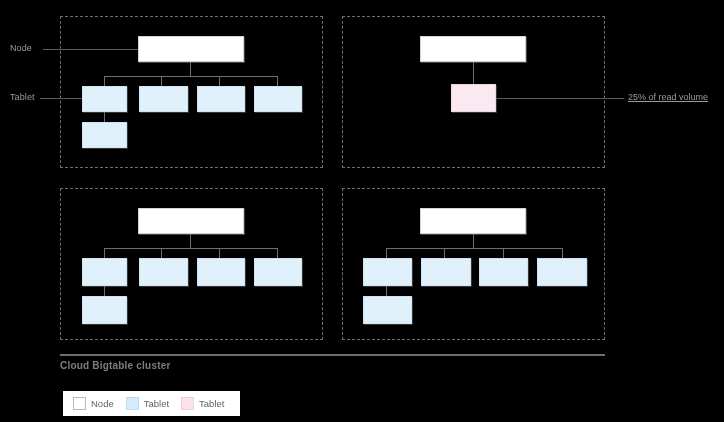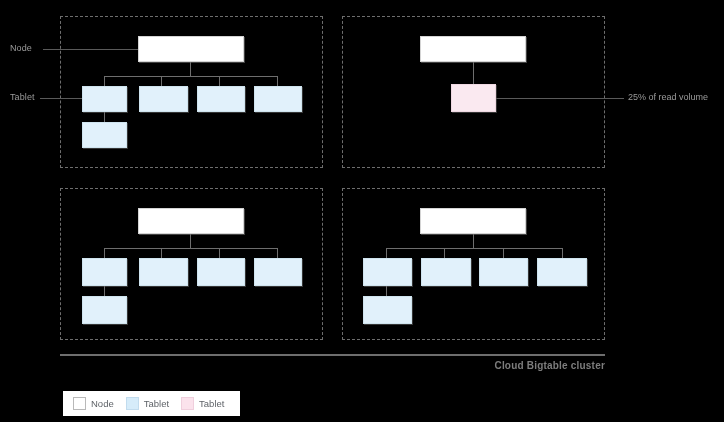--- a/index.html
+++ b/index.html
@@ -77,37 +77,38 @@
     color: #9a9a9a;
     font-size: 9px;
     white-space: nowrap;
     letter-spacing: .1px;
   }
   .callout-label {
     position: absolute;
     color: #9a9a9a;
     font-size: 9px;
     white-space: nowrap;
+    text-decoration: underline;
   }
 
   
   .rule {
     position: absolute;
     left: 60px;
     top: 348px;
     width: 545px;
     height: 2px;
     background: #6e6e6e;
   }
   .caption {
     position: absolute;
     left: 60px;
     top: 354px;
     width: 545px;
-    text-align: right;
+    text-align: left;
     color: #7d7d7d;
     font-size: 10px;
     font-weight: bold;
     letter-spacing: .2px;
   }
 
   
   .legend {
     position: absolute;
     left: 63px;

